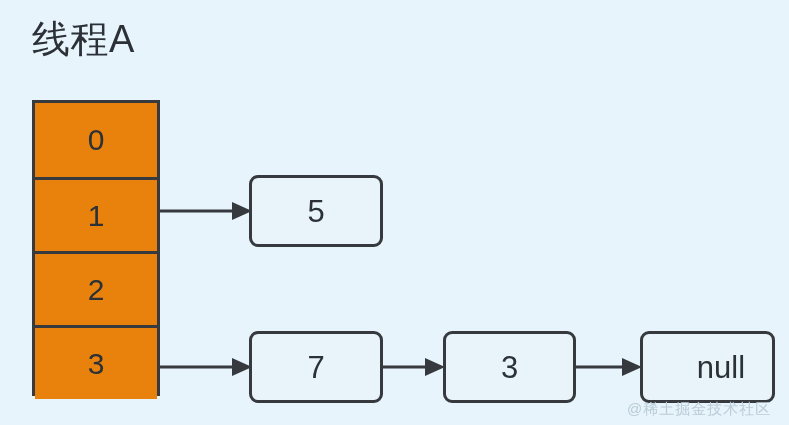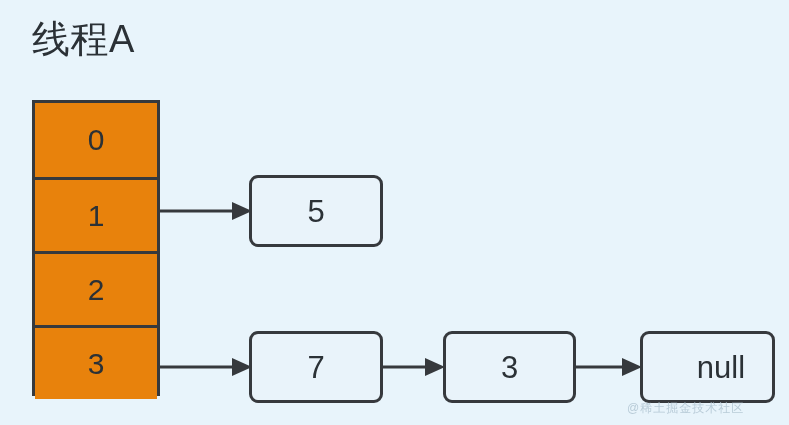--- a/index.html
+++ b/index.html
@@ -96,21 +96,21 @@
   #arrow-bucket3-to-7  { left: 160px; top: 356px; width: 92px; }
   #arrow-7-to-3        { left: 381px; top: 356px; width: 64px; }
   #arrow-3-to-null     { left: 574px; top: 356px; width: 68px; }
   .arrow svg { display: block; }
 
   
   #watermark {
     position: absolute;
     left: 627px;
     top: 400px;
-    font-size: 12px;
+    font-size: 15px;
     color: #b9ccd8;
     letter-spacing: 1px;
     white-space: nowrap;
     user-select: none;
   }
 </style>
 </head>
 <body>
 
 <div id="diagram-root">

